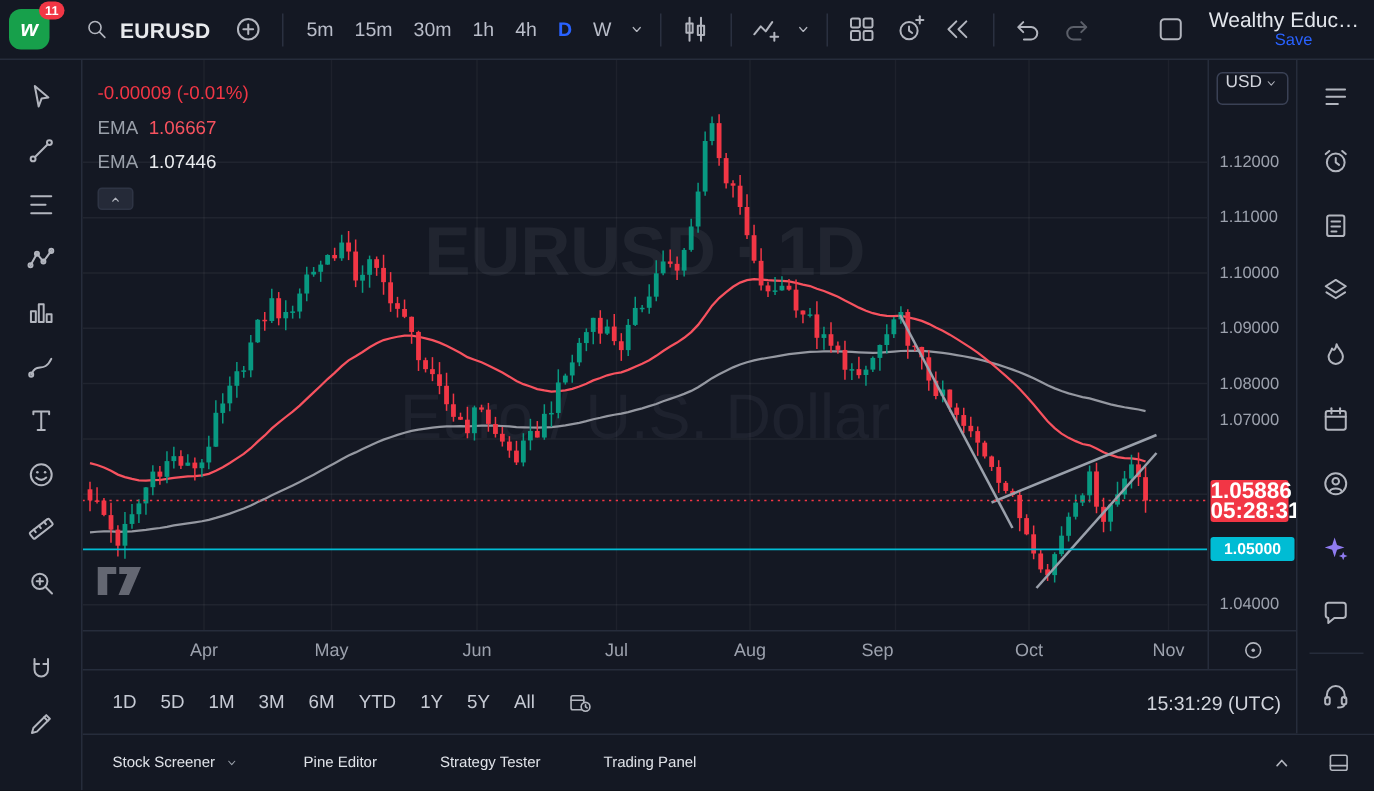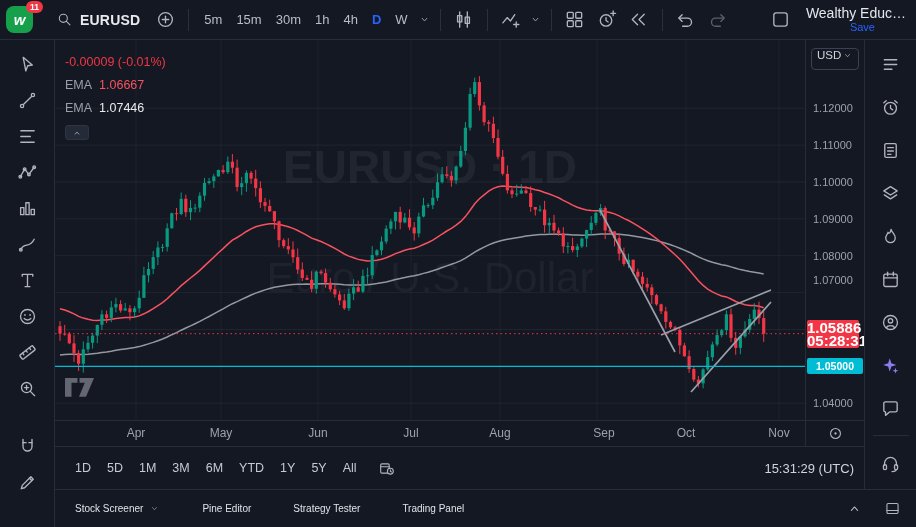--- a/index.html
+++ b/index.html
@@ -744,21 +744,21 @@
         </svg>
       </div>
     </aside>
 
   <div class="time-axis">
       <div class="month" style="left: 81px;">Apr</div>
       <div class="month" style="left: 166px;">May</div>
       <div class="month" style="left: 263px;">Jun</div>
       <div class="month" style="left: 356px;">Jul</div>
       <div class="month" style="left: 445px;">Aug</div>
-      <div class="month" style="left: 549px;">Sep</div>
+      <div class="month" style="left: 530px;">Sep</div>
       <div class="month" style="left: 631px;">Oct</div>
       <div class="month" style="left: 724px;">Nov</div>
     </div>
   <div class="corner-box">
     <span class="islot i18">
         <svg viewBox="0 0 22 22">
           <circle cx="11" cy="11" r="6.4"></circle>
           <circle cx="11" cy="11" r="1.5" style="fill:currentColor;stroke:none"></circle>
         </svg>
       </span>

